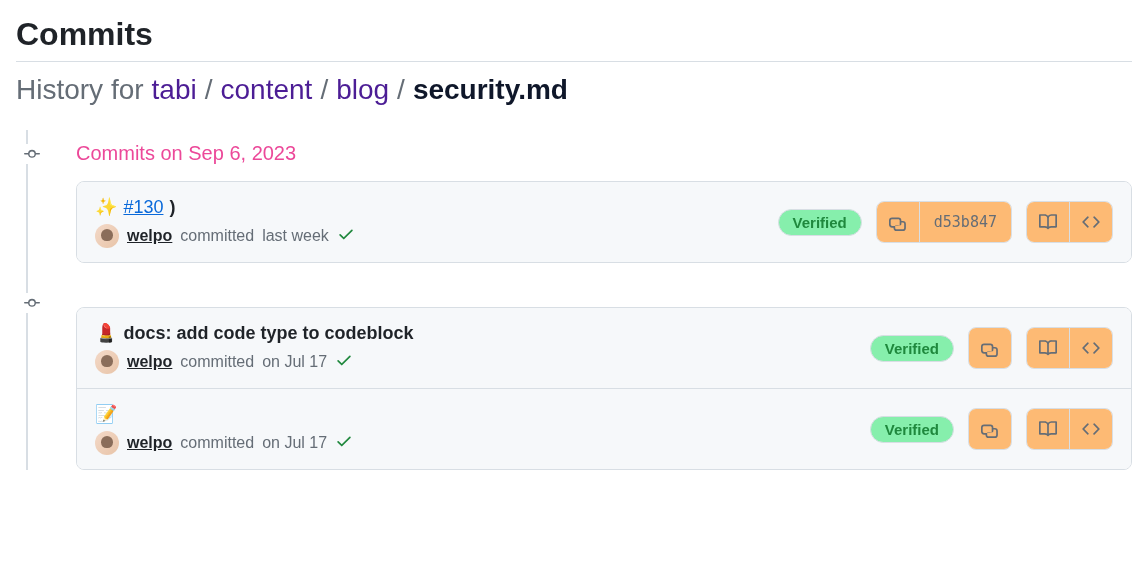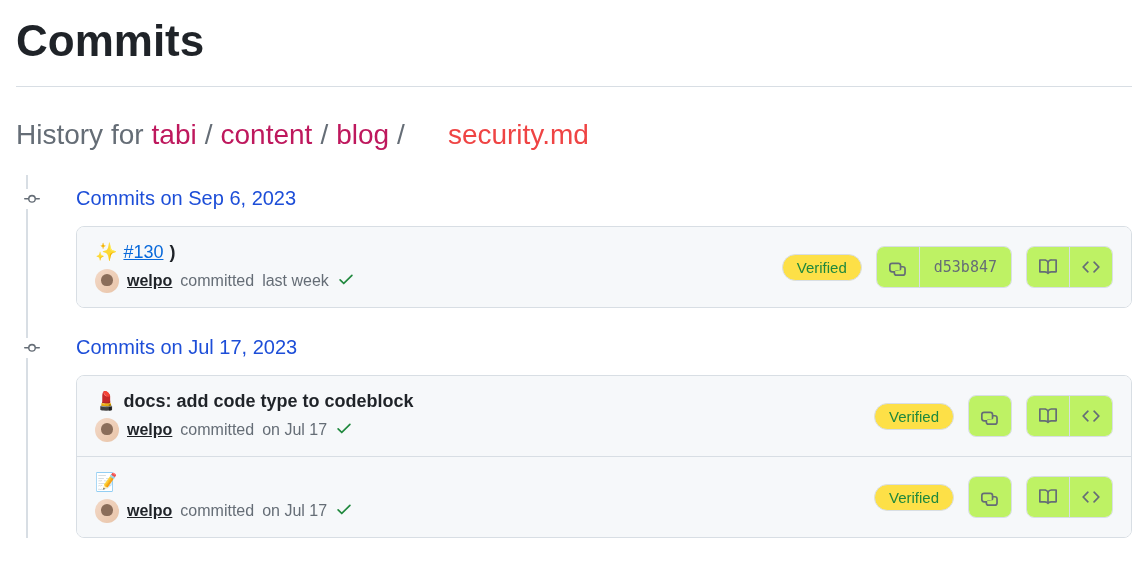--- a/index.html
+++ b/index.html
@@ -4,53 +4,53 @@
 <style>
   * { box-sizing: border-box; margin: 0; padding: 0; }
   body {
     font-family: -apple-system, BlinkMacSystemFont, "Segoe UI", Helvetica, Arial, sans-serif;
     color: #1f2328;
     background: #fff;
     padding: 16px;
     font-size: 16px;
   }
   .page-title {
-    font-size: 44px;
+    font-size: 32px;
     font-weight: 600;
-    padding-bottom: 20px;
+    padding-bottom: 8px;
     border-bottom: 1px solid #d8dee4;
-    margin-bottom: 32px;
+    margin-bottom: 12px;
   }
   .breadcrumb {
     font-size: 28px;
     font-weight: 400;
     color: #656d76;
     margin-bottom: 24px;
     display: flex;
     flex-wrap: wrap;
     gap: 8px;
     align-items: center;
   }
-  .breadcrumb a { color: #be185d; text-decoration: none; }
+  .breadcrumb a { color: #4c1d95; text-decoration: none; }
   .breadcrumb .sep { color: #656d76; }
-  .breadcrumb .current { color: #ef4444; font-weight: 400; margin-left: 35px; }
+  .breadcrumb .current { color: #0f172a; font-weight: 700; }
   .timeline { position: relative; padding-left: 26px; }
   .timeline::before {
     content: "";
     position: absolute;
     left: 10px;
     top: 0;
     bottom: 0;
     width: 2px;
     background: #d8dee4;
   }
   .group-header {
     position: relative;
     font-size: 20px;
-    color: #1d4ed8;
+    color: #ec4899;
     padding: 12px 0 16px 34px;
   }
   .group-header .node {
     position: absolute;
     left: -24px;
     top: 14px;
     width: 28px;
     height: 20px;
     display: flex;
     align-items: center;
@@ -114,38 +114,38 @@
     display: flex;
     align-items: center;
     gap: 14px;
     flex-shrink: 0;
   }
   .badge {
     border: 1px solid #d8dee4;
     border-radius: 999px;
     padding: 4px 14px;
     color: #1f883d;
-    font-weight: 400;
+    font-weight: 700;
     font-size: 15px;
-    background: #fde047;
+    background: #86efac;
   }
   .btn-group {
     display: flex;
     border: 1px solid #d8dee4;
     border-radius: 8px;
     overflow: hidden;
     background: #fff;
   }
   .btn {
     display: flex;
     align-items: center;
     justify-content: center;
     height: 40px;
     padding: 0 12px;
-    background: #bef264;
+    background: #fdba74;
     cursor: pointer;
     color: #656d76;
   }
   .btn + .btn { border-left: 1px solid #d8dee4; }
   .sha {
     font-family: ui-monospace, SFMono-Regular, Menlo, monospace;
     font-size: 15px;
     color: #656d76;
     padding: 0 14px;
   }
@@ -223,21 +223,20 @@
       </div>
     </div>
   </div>
 
   <div class="group-header">
     <span class="node">
       <svg viewBox="0 0 16 16" width="16" height="16">
           <path d="M11.93 8.5a4.002 4.002 0 0 1-7.86 0H.75a.75.75 0 0 1 0-1.5h3.32a4.002 4.002 0 0 1 7.86 0h3.32a.75.75 0 0 1 0 1.5h-3.32ZM8 10.5a2.5 2.5 0 1 0 0-5 2.5 2.5 0 0 0 0 5Z"></path>
         </svg>
     </span>
-    <span>Commits on Jul 17, 2023</span>
   </div>
   <div class="commit-list">
     <div class="commit">
       <div class="commit-left">
         <div class="commit-title">
           <span class="emoji">💄</span>
           <span>docs: add code type to codeblock</span>
         </div>
         <div class="commit-meta">
           <span class="avatar"></span>

